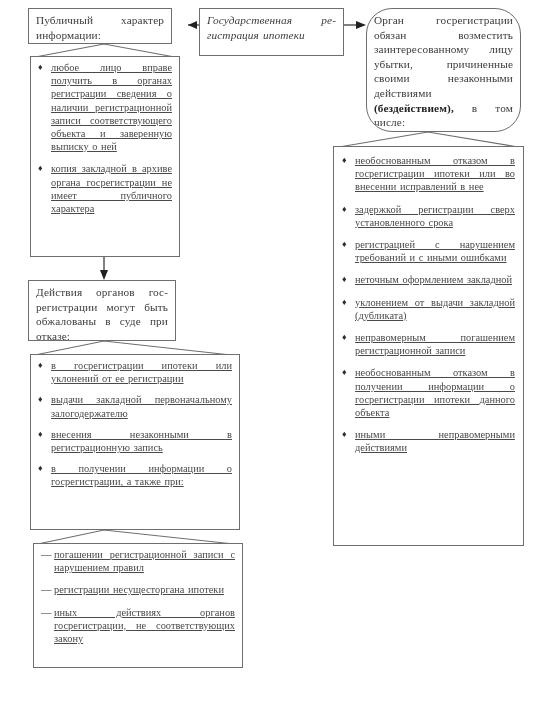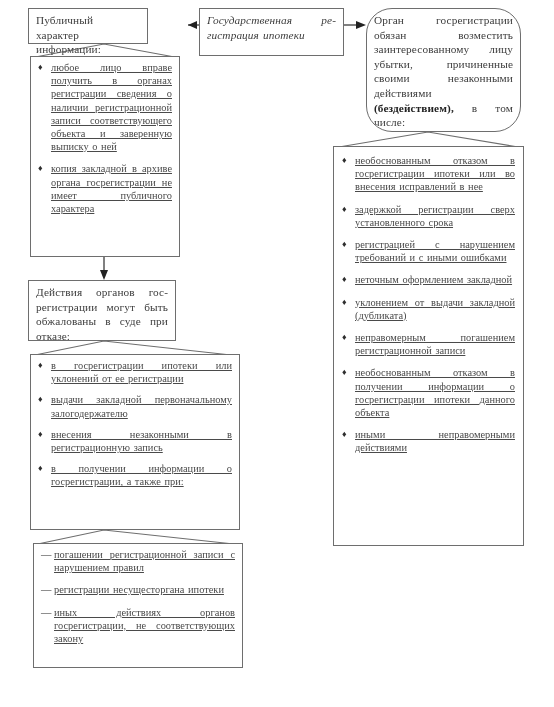--- a/index.html
+++ b/index.html
@@ -52,21 +52,21 @@
     <line x1="104" y1="257" x2="104" y2="272" stroke="#4a4a4a" stroke-width="1.4"></line>
     <polygon points="104,280 100,270 108,270" fill="#222"></polygon>
 
     <polyline points="30,356 104,341 240,356" fill="none" stroke="#6e6e6e" stroke-width="1.2"></polyline>
 
     <polyline points="33,545 104,530 243,545" fill="none" stroke="#6e6e6e" stroke-width="1.2"></polyline>
 
     <polyline points="333,148 428,132 524,148" fill="none" stroke="#6e6e6e" stroke-width="1.2"></polyline>
   </svg>
 
-  <div class="box" style="left:28px;top:8px;width:120px;height:36px;">
+  <div class="box" style="left:28px;top:8px;width:144px;height:36px;">
     <div class="inner hdr">Публичный характер информации:</div>
   </div>
 
   <div class="box" style="left:199px;top:8px;width:145px;height:48px;font-style:italic;">
     <div class="inner hdr">Государственная ре­гистрация ипотеки</div>
   </div>
 
   <div class="box" style="left:366px;top:8px;width:155px;height:124px;border-radius:26px;">
     <div class="inner hdr">
       <span>Орган госрегистра­ции обязан возмес­тить заинтересован­ному лицу убытки, причиненные своими незаконными дейст­виями </span><b>(бездействием),</b><span> в том числе:</span>
@@ -132,21 +132,21 @@
           </li>
       </ul>
     </div>
   </div>
 
   <div class="box" style="left:333px;top:146px;width:191px;height:400px;">
     <div class="inner" style="padding:7px 8px;">
       <ul class="blist">
         <li>
             <span class="bul">♦</span>
-            <span class="lbl">необоснованным отказом в госрегистрации ипотеки или во внесения исправле­ний в нее</span>
+            <span class="lbl">необоснованным отказом в госрегистрации ипотеки или во внесении исправле­ний в нее</span>
           </li>
         <li>
             <span class="bul">♦</span>
             <span class="lbl">задержкой регистрации сверх установленного срока</span>
           </li>
         <li>
             <span class="bul">♦</span>
             <span class="lbl">регистрацией с наруше­нием требований и с иными ошибками</span>
           </li>
         <li>

